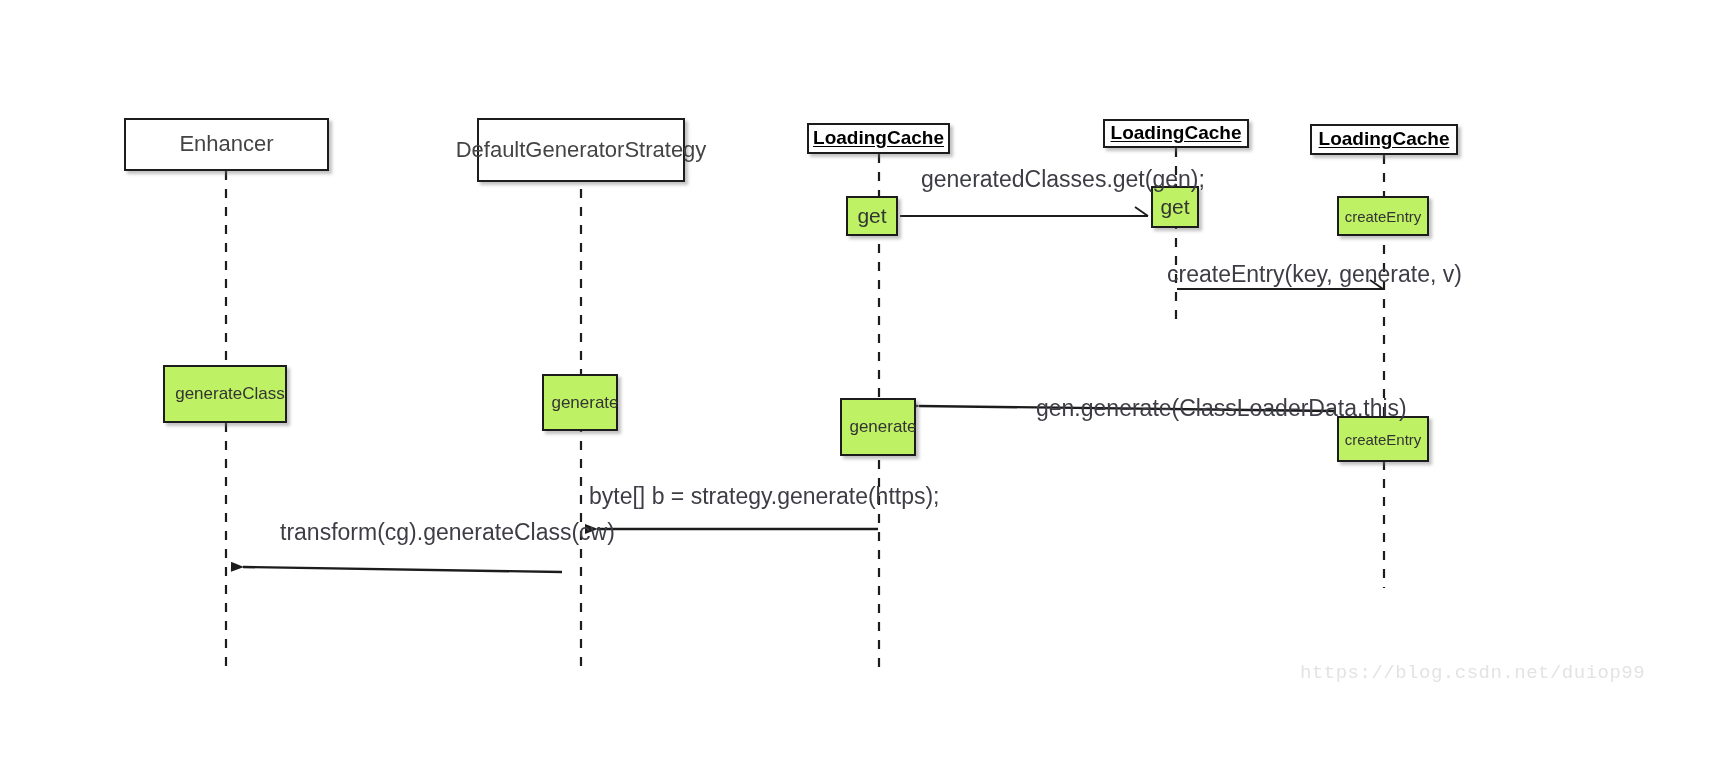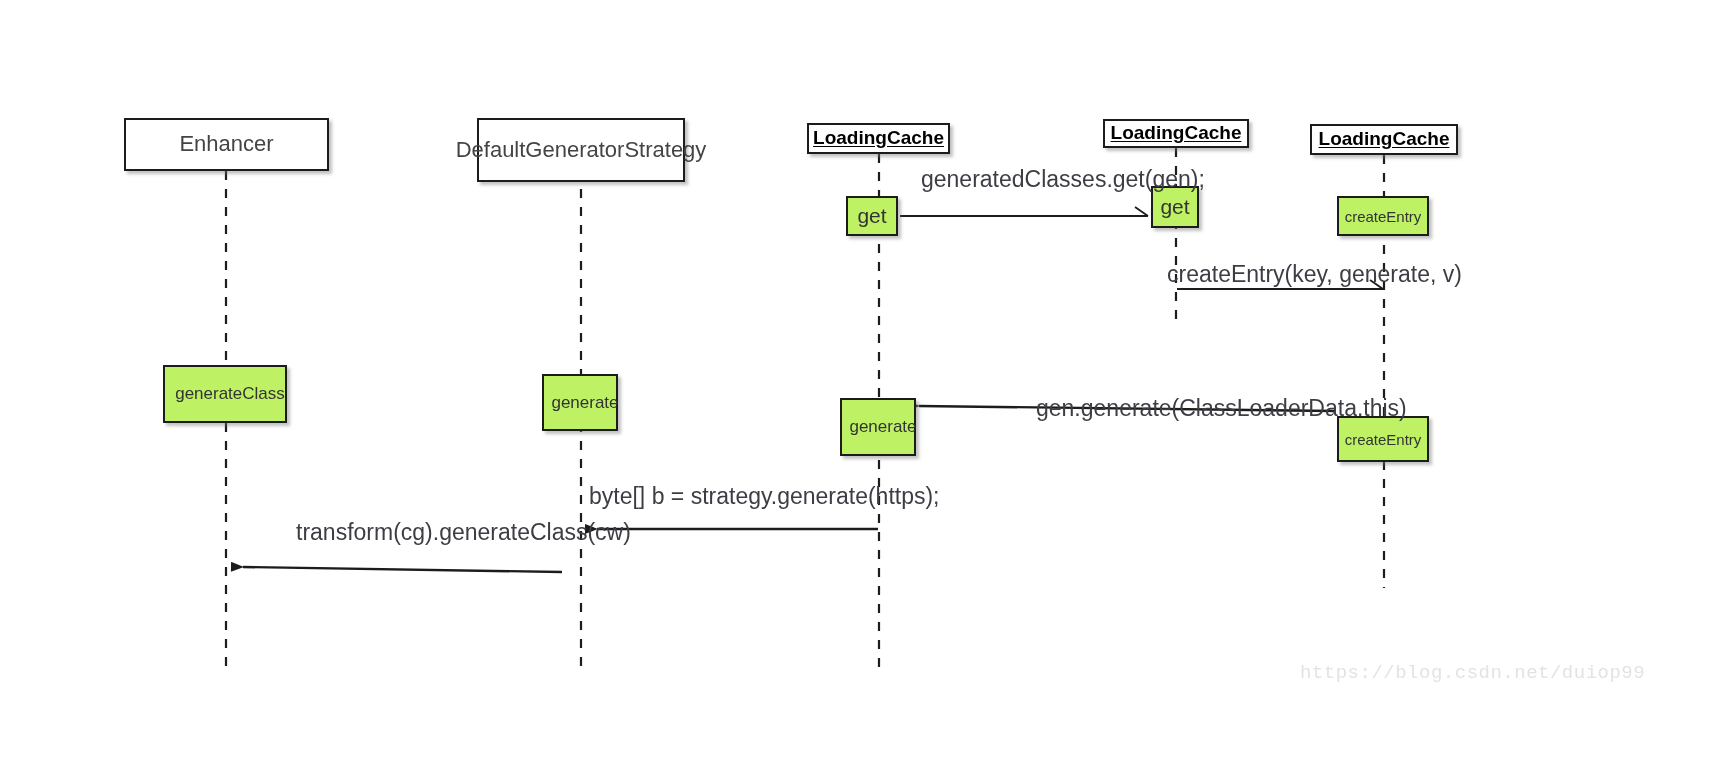--- a/index.html
+++ b/index.html
@@ -192,17 +192,17 @@
   </div>
 
   <div class="msg-label" style="left:921px; top:168px;">generatedClasses.get(gen);</div>
 
   <div class="msg-label" style="left:1167px; top:263px;">createEntry(key, generate, v)</div>
 
   <div class="msg-label" style="left:1036px; top:397px;">gen.generate(ClassLoaderData.this)</div>
 
   <div class="msg-label" style="left:589px; top:485px;">byte[] b = strategy.generate(https);</div>
 
-  <div class="msg-label" style="left:296px; top:521px;">transform(cg).generateClass(cw)</div>
+  <div class="msg-label" style="left:280px; top:521px;">transform(cg).generateClass(cw)</div>
 
   <div class="watermark" style="left:1288px; top:662px;">https://blog.csdn.net/duiop99</div>
 
 </div>
 
 </body></html>

